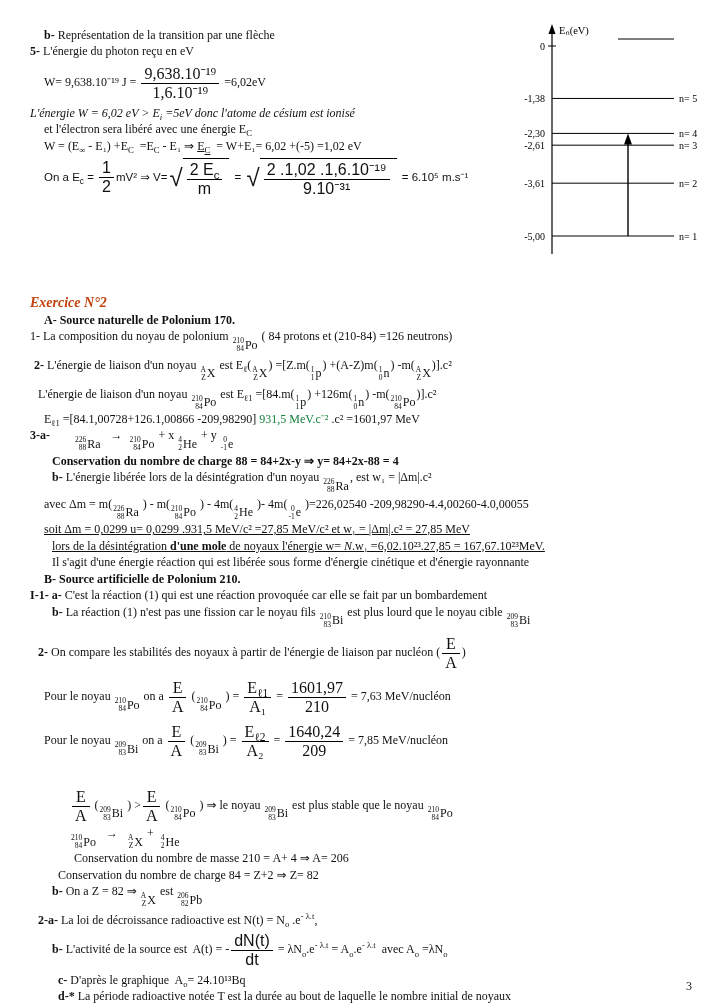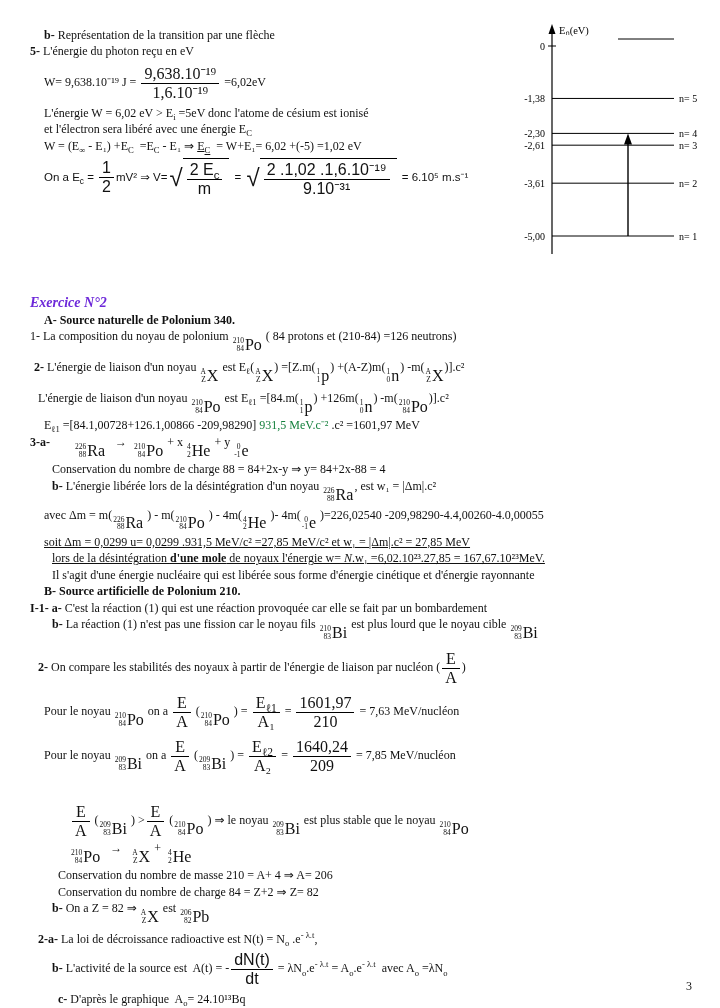--- a/index.html
+++ b/index.html
@@ -8,31 +8,31 @@
     box-sizing:border-box;padding:26px 26px 0 30px;overflow:hidden;
     font-family:"Liberation Serif", serif;color:#111;
   }
   .content{position:relative;z-index:1;}
   .line{font-size:12px;line-height:1.25;white-space:pre-wrap;margin:1.5px 0;}
   .bold{font-weight:bold;}
   .italic{font-style:italic;}
   .red{color:#15803d;}
   .uline{text-decoration:underline;}
   .sans{font-family:"Liberation Sans", sans-serif;font-size:11.5px;}
-  .h-ex{color:#6d28d9;font-weight:bold;font-style:italic;font-size:14px;}
+  .h-ex{color:#c2410c;font-weight:bold;font-style:italic;font-size:14px;}
   sup,sub{font-size:0.72em;line-height:0;}
   .frac{display:inline-block;vertical-align:middle;text-align:center;font-size:16px;line-height:1.12;margin:0 2px;}
   .frac .num{display:block;padding:0 3px;}
   .frac .den{display:block;border-top:1px solid #000;padding:0 3px;}
   .sqrt{display:inline-flex;align-items:stretch;vertical-align:middle;margin:0 2px;}
   .sqrt .rad{font-size:24px;line-height:1;align-self:center;font-weight:normal;}
   .sqrt .radbody{border-top:1.2px solid #000;padding:2px 5px 0 2px;display:inline-block;}
   .nuc{display:inline-flex;align-items:center;margin:0 1px;vertical-align:-3px;}
   .nuc .pre{display:inline-flex;flex-direction:column;font-size:7.5px;line-height:1.05;text-align:right;margin-right:1px;}
-  .nuc .sym{font-size:16px;}
+  .nuc .sym{font-size:12px;}
   .diagram{position:absolute;top:22px;right:8px;z-index:0;}
   .diagram svg{font-family:"Liberation Serif", serif;}
   .pagenum{position:absolute;right:28px;bottom:14px;font-size:12px;}
 </style>
 </head>
 <body>
 
 <div class="page">
   <div class="diagram">
     <svg width="190" height="242" viewBox="0 0 190 242">
@@ -58,46 +58,46 @@
         <text x="23" y="217.5" text-anchor="end" font-size="10" fill="#000">-5,00</text>
         <text x="157" y="217.5" text-anchor="start" font-size="10" fill="#000">n= 1</text>
         <line x1="106" y1="214" x2="106" y2="120.39999999999999" stroke="#000" stroke-width="1.4"></line>
         <polygon points="106,111.39999999999999 102,122.39999999999999 110,122.39999999999999" fill="#000"></polygon>
       </svg>
   </div>
   <div class="content">
       <div class="line" style="margin-left: 14px;"><span class="bold">b- </span>Représentation de la transition par une flèche</div>
       <div class="line" style="margin-left: 0px;"><span class="bold">5- </span>L'énergie du photon reçu en eV</div>
       <div class="line" style="margin-left: 14px; margin-top: 6px;">W= 9,638.10⁻¹⁹ J = <span class="frac"><span class="num">9,638.10⁻¹⁹</span><span class="den">1,6.10⁻¹⁹</span></span> =6,02eV</div>
-      <div class="line" style="margin-left: 14px; margin-top: 4px;">L'énergie W = 6,02 eV &gt; E<sub>i</sub> =5eV donc l'atome de césium est ionisé</div>
+      <div class="line" style="margin-top: 4px; font-style: italic;">L'énergie W = 6,02 eV &gt; E<sub>i</sub> =5eV donc l'atome de césium est ionisé</div>
       <div class="line" style="margin-left: 14px;">et l'électron sera libéré avec une énergie E<sub>C</sub></div>
       <div class="line" style="margin-left: 14px;">W = (E<sub>∞</sub> - E₁) +E<sub>C</sub>  =E<sub>C</sub> - E₁ ⇒ <span class="uline">E</span><sub class="uline">C</sub>  = W+E₁= 6,02 +(-5) =1,02 eV</div>
       <div class="line sans" style="margin-left: 14px; margin-top: 4px;">On a E<sub>c</sub> = <span class="frac"><span class="num">1</span><span class="den">2</span></span>mV² ⇒ V=<span class="sqrt"><span class="rad">√</span><span class="radbody"><span class="frac"><span class="num">2 E<sub>c</sub></span><span class="den">m</span></span></span></span> = <span class="sqrt"><span class="rad">√</span><span class="radbody"><span class="frac"><span class="num">2 .1,02 .1,6.10⁻¹⁹</span><span class="den">9.10⁻³¹</span></span></span></span> = 6.10⁵ m.s⁻¹</div>
       <div class="line h-ex" style="margin-left: 0px; margin-top: 96px;">Exercice N°2</div>
-      <div class="line" style="margin-left: 14px;"><span class="bold">A- Source naturelle de Polonium 340.</span></div>
+      <div class="line" style="margin-left: 14px;"><span class="bold">A- Source naturelle de Polonium 170.</span></div>
       <div class="line" style="margin-left: 0px;">1- La composition du noyau de polonium <span class="nuc"><span class="pre"><span class="massnum">210</span><span class="atomnum">84</span></span><span class="sym">Po</span></span> ( 84 protons et (210-84) =126 neutrons)</div>
       <div class="line" style="margin-left: 4px; margin-top: 5px;"><span class="bold">2- </span>L'énergie de liaison d'un noyau <span class="nuc"><span class="pre"><span class="massnum">A</span><span class="atomnum">Z</span></span><span class="sym">X</span></span> est E<sub>ℓ</sub>(<span class="nuc"><span class="pre"><span class="massnum">A</span><span class="atomnum">Z</span></span><span class="sym">X</span></span>) =[Z.m(<span class="nuc"><span class="pre"><span class="massnum">1</span><span class="atomnum">1</span></span><span class="sym">p</span></span>) +(A-Z)m(<span class="nuc"><span class="pre"><span class="massnum">1</span><span class="atomnum">0</span></span><span class="sym">n</span></span>) -m(<span class="nuc"><span class="pre"><span class="massnum">A</span><span class="atomnum">Z</span></span><span class="sym">X</span></span>)].c²</div>
       <div class="line" style="margin-left: 8px; margin-top: 5px;">L'énergie de liaison d'un noyau <span class="nuc"><span class="pre"><span class="massnum">210</span><span class="atomnum">84</span></span><span class="sym">Po</span></span> est E<sub>ℓ1</sub> =[84.m(<span class="nuc"><span class="pre"><span class="massnum">1</span><span class="atomnum">1</span></span><span class="sym">p</span></span>) +126m(<span class="nuc"><span class="pre"><span class="massnum">1</span><span class="atomnum">0</span></span><span class="sym">n</span></span>) -m(<span class="nuc"><span class="pre"><span class="massnum">210</span><span class="atomnum">84</span></span><span class="sym">Po</span></span>)].c²</div>
       <div class="line" style="margin-left: 14px;">E<sub>ℓ1</sub> =[84.1,00728+126.1,00866 -209,98290] <span class="red">931,5 MeV.c⁻²</span> .c² =1601,97 MeV</div>
       <div class="line" style="margin-left: 0px;"><span class="bold">3-a-</span>        <span class="nuc"><span class="pre"><span class="massnum">226</span><span class="atomnum">88</span></span><span class="sym">Ra</span></span>   →  <span class="nuc"><span class="pre"><span class="massnum">210</span><span class="atomnum">84</span></span><span class="sym">Po</span></span> + x <span class="nuc"><span class="pre"><span class="massnum">4</span><span class="atomnum">2</span></span><span class="sym">He</span></span> + y <span class="nuc"><span class="pre"><span class="massnum">0</span><span class="atomnum">-1</span></span><span class="sym">e</span></span></div>
-      <div class="line" style="margin-left: 22px;">Conservation du nombre de charge 88 = 84+2x-y ⇒ y= 84+2x-88 = 4</div>
+      <div class="line" style="margin-left: 22px; font-weight: bold;">Conservation du nombre de charge 88 = 84+2x-y ⇒ y= 84+2x-88 = 4</div>
       <div class="line" style="margin-left: 22px;"><span class="bold">b- </span>L'énergie libérée lors de la désintégration d'un noyau <span class="nuc"><span class="pre"><span class="massnum">226</span><span class="atomnum">88</span></span><span class="sym">Ra</span></span>, est w₁ = |Δm|.c²</div>
       <div class="line" style="margin-left: 14px; margin-top: 3px;">avec Δm = m(<span class="nuc"><span class="pre"><span class="massnum">226</span><span class="atomnum">88</span></span><span class="sym">Ra</span></span> ) - m(<span class="nuc"><span class="pre"><span class="massnum">210</span><span class="atomnum">84</span></span><span class="sym">Po</span></span> ) - 4m(<span class="nuc"><span class="pre"><span class="massnum">4</span><span class="atomnum">2</span></span><span class="sym">He</span></span> )- 4m(<span class="nuc"><span class="pre"><span class="massnum">0</span><span class="atomnum">-1</span></span><span class="sym">e</span></span> )=226,02540 -209,98290-4.4,00260-4.0,00055</div>
       <div class="line" style="margin-left: 14px; text-decoration: underline;">soit Δm = 0,0299 u= 0,0299 .931,5 MeV/c² =27,85 MeV/c² et w₁ = |Δm|.c² = 27,85 MeV</div>
       <div class="line" style="margin-left: 22px; text-decoration: underline;">lors de la désintégration <span class="bold">d'une mole</span> de noyaux l'énergie w= <span class="italic">N</span>.w₁ =6,02.10²³.27,85 = 167,67.10²³MeV.</div>
-      <div class="line" style="margin-left: 22px;">Il s'agit d'une énergie nucléaire qui est libérée sous forme d'énergie cinétique et d'énergie rayonnante</div>
+      <div class="line" style="margin-left: 22px;">Il s'agit d'une énergie réaction qui est libérée sous forme d'énergie cinétique et d'énergie rayonnante</div>
       <div class="line" style="margin-left: 14px;"><span class="bold">B- Source artificielle de Polonium 210.</span></div>
       <div class="line" style="margin-left: 0px;"><span class="bold">I-1- a- </span>C'est la réaction (1) qui est une réaction provoquée car elle se fait par un bombardement</div>
       <div class="line" style="margin-left: 22px;"><span class="bold">b- </span>La réaction (1) n'est pas une fission car le noyau fils <span class="nuc"><span class="pre"><span class="massnum">210</span><span class="atomnum">83</span></span><span class="sym">Bi</span></span> est plus lourd que le noyau cible <span class="nuc"><span class="pre"><span class="massnum">209</span><span class="atomnum">83</span></span><span class="sym">Bi</span></span></div>
       <div class="line" style="margin-left: 8px; margin-top: 7px;"><span class="bold">2- </span>On compare les stabilités des noyaux à partir de l'énergie de liaison par nucléon (<span class="frac"><span class="num">E</span><span class="den">A</span></span>)</div>
       <div class="line" style="margin-left: 14px; margin-top: 7px;">Pour le noyau <span class="nuc"><span class="pre"><span class="massnum">210</span><span class="atomnum">84</span></span><span class="sym">Po</span></span> on a <span class="frac"><span class="num">E</span><span class="den">A</span></span> (<span class="nuc"><span class="pre"><span class="massnum">210</span><span class="atomnum">84</span></span><span class="sym">Po</span></span> ) = <span class="frac"><span class="num">E<sub>ℓ1</sub></span><span class="den">A₁</span></span> = <span class="frac"><span class="num">1601,97</span><span class="den">210</span></span> = 7,63 MeV/nucléon</div>
       <div class="line" style="margin-left: 14px; margin-top: 7px;">Pour le noyau <span class="nuc"><span class="pre"><span class="massnum">209</span><span class="atomnum">83</span></span><span class="sym">Bi</span></span> on a <span class="frac"><span class="num">E</span><span class="den">A</span></span> (<span class="nuc"><span class="pre"><span class="massnum">209</span><span class="atomnum">83</span></span><span class="sym">Bi</span></span> ) = <span class="frac"><span class="num">E<sub>ℓ2</sub></span><span class="den">A₂</span></span> = <span class="frac"><span class="num">1640,24</span><span class="den">209</span></span> = 7,85 MeV/nucléon</div>
       <div class="line" style="margin-left: 40px; margin-top: 28px;"><span class="frac"><span class="num">E</span><span class="den">A</span></span> (<span class="nuc"><span class="pre"><span class="massnum">209</span><span class="atomnum">83</span></span><span class="sym">Bi</span></span> ) &gt;<span class="frac"><span class="num">E</span><span class="den">A</span></span> (<span class="nuc"><span class="pre"><span class="massnum">210</span><span class="atomnum">84</span></span><span class="sym">Po</span></span> ) ⇒ le noyau <span class="nuc"><span class="pre"><span class="massnum">209</span><span class="atomnum">83</span></span><span class="sym">Bi</span></span> est plus stable que le noyau <span class="nuc"><span class="pre"><span class="massnum">210</span><span class="atomnum">84</span></span><span class="sym">Po</span></span></div>
       <div class="line" style="margin-left: 40px;"><span class="nuc"><span class="pre"><span class="massnum">210</span><span class="atomnum">84</span></span><span class="sym">Po</span></span>   →   <span class="nuc"><span class="pre"><span class="massnum">A</span><span class="atomnum">Z</span></span><span class="sym">X</span></span> +  <span class="nuc"><span class="pre"><span class="massnum">4</span><span class="atomnum">2</span></span><span class="sym">He</span></span></div>
-      <div class="line" style="margin-left: 28px;">Conservation du nombre de masse 210 = A+ 4 ⇒ A= 206</div>
+      <div class="line" style="margin-left: 44px;">Conservation du nombre de masse 210 = A+ 4 ⇒ A= 206</div>
       <div class="line" style="margin-left: 28px;">Conservation du nombre de charge 84 = Z+2 ⇒ Z= 82</div>
       <div class="line" style="margin-left: 22px;"><span class="bold">b- </span>On a Z = 82 ⇒ <span class="nuc"><span class="pre"><span class="massnum">A</span><span class="atomnum">Z</span></span><span class="sym">X</span></span> est <span class="nuc"><span class="pre"><span class="massnum">206</span><span class="atomnum">82</span></span><span class="sym">Pb</span></span></div>
       <div class="line" style="margin-left: 8px; margin-top: 5px;"><span class="bold">2-a- </span>La loi de décroissance radioactive est N(t) = N<sub>o</sub> .e<sup>- λ.t</sup>,</div>
       <div class="line" style="margin-left: 22px; margin-top: 4px;"><span class="bold">b- </span>L'activité de la source est  A(t) = -<span class="frac sans"><span class="num">dN(t)</span><span class="den">dt</span></span> = λN<sub>o</sub>.e<sup>- λ.t</sup> = A<sub>o</sub>.e<sup>- λ.t</sup>  avec A<sub>o</sub> =λN<sub>o</sub></div>
       <div class="line" style="margin-left: 28px; margin-top: 4px;"><span class="bold">c- </span>D'après le graphique  A<sub>o</sub>= 24.10¹³Bq</div>
       <div class="line" style="margin-left: 28px;"><span class="bold">d-* </span>La période radioactive notée T est la durée au bout de laquelle le nombre initial de noyaux</div>
     </div>
   <div class="pagenum">3</div>
 </div>
 

